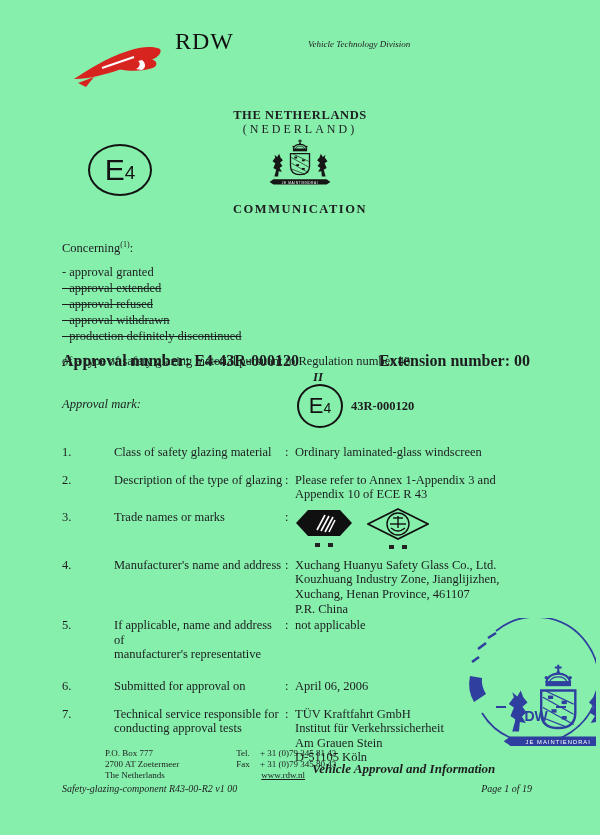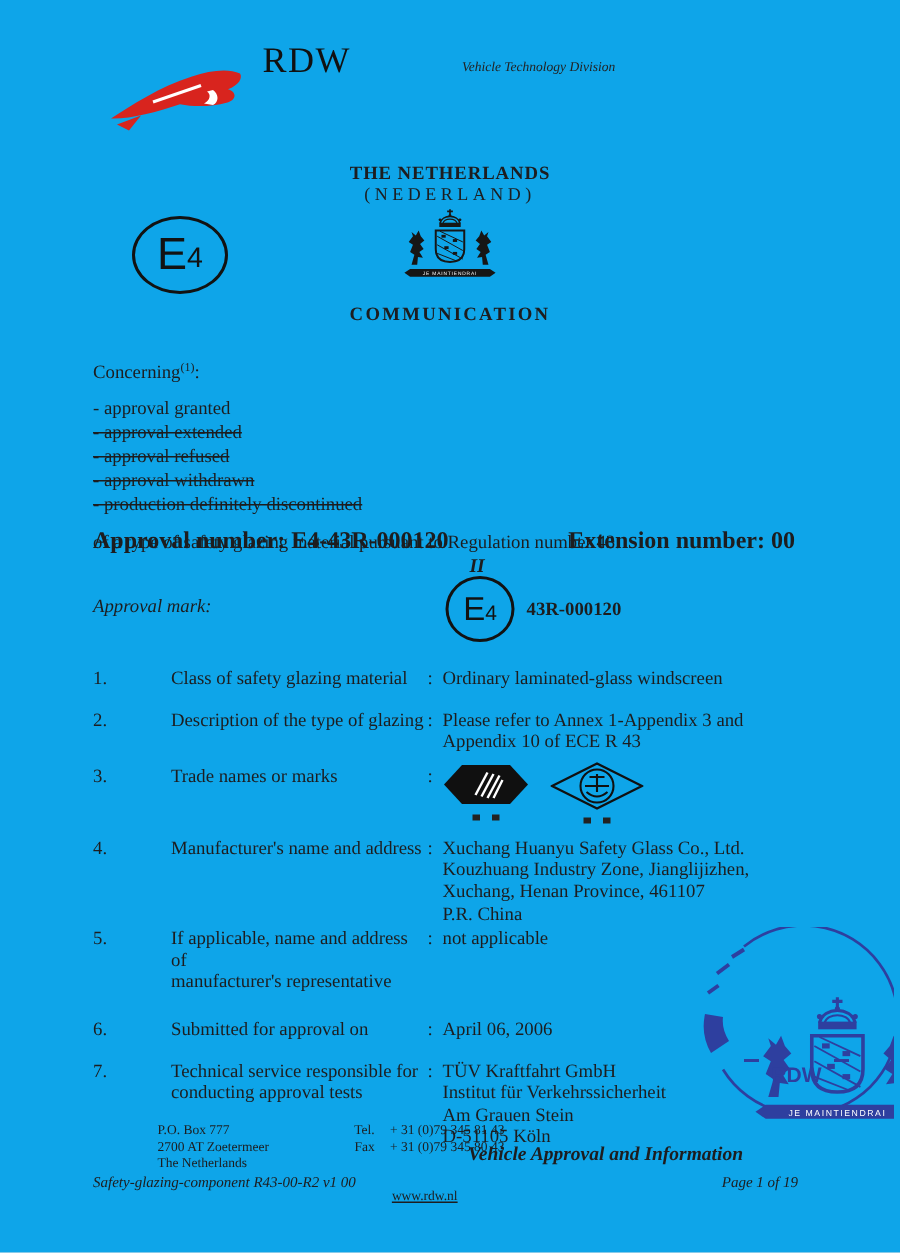--- a/index.html
+++ b/index.html
@@ -1,18 +1,18 @@
 <!DOCTYPE html>
 <html><head>
 <meta charset="utf-8">
 <style>
   html,body{margin:0;padding:0;background:#e8e8e8;}
   .page{
     position:relative;width:600px;height:835px;margin:0 auto;
-    background:#0ea5e9;overflow:hidden;
+    background:#86efac;overflow:hidden;
     font-family:"Liberation Serif","DejaVu Serif",serif;color:#1d1d1f;
   }
   .abs{position:absolute;}
   .center{left:0;right:0;text-align:center;}
   .pre{white-space:pre-wrap;}
   
   .rdw-word{left:175px;top:28px;font-size:24px;letter-spacing:1px;color:#111;}
   .division{left:308px;top:39px;font-size:9px;color:#222;font-style:italic;}
   
   .country{top:108px;font-weight:bold;font-size:12.5px;letter-spacing:.6px;}
@@ -51,21 +51,21 @@
   .mb1{margin-bottom:13px;}.mb2{margin-bottom:8px;}.mb3{margin-bottom:9px;}
   .mb4{margin-bottom:2px;}.mb5{margin-bottom:17px;}.mb6{margin-bottom:13px;}
   .tm-logos{display:flex;gap:14px;align-items:flex-start;margin-top:-2px;}
   .tm{display:flex;flex-direction:column;align-items:center;gap:1px;}
   .tm-caption{display:flex;gap:8px;}
   .tm-caption i{display:block;width:5px;height:4px;background:#222;}
   
   .f-address{left:105px;top:748px;font-size:9px;line-height:11px;}
   .f-contacts{left:230px;top:748px;font-size:9px;line-height:11px;display:grid;
     grid-template-columns:26px auto;column-gap:4px;text-align:center;}
-  .f-site{text-decoration:underline;color:#1d1d1f;margin-top:22px;}
+  .f-site{text-decoration:underline;color:#1d1d1f;}
   .f-dept{left:312px;top:743px;font-size:13px;font-weight:bold;font-style:italic;margin-top:18px;}
   .f-bottom{left:62px;right:68px;top:783px;display:flex;justify-content:space-between;
     font-size:10px;font-style:italic;gap:40px;}
   .stamp{left:466px;top:618px;color:#2e3f9f;}
 </style>
 </head>
 <body>
 
 <div class="page">
 

